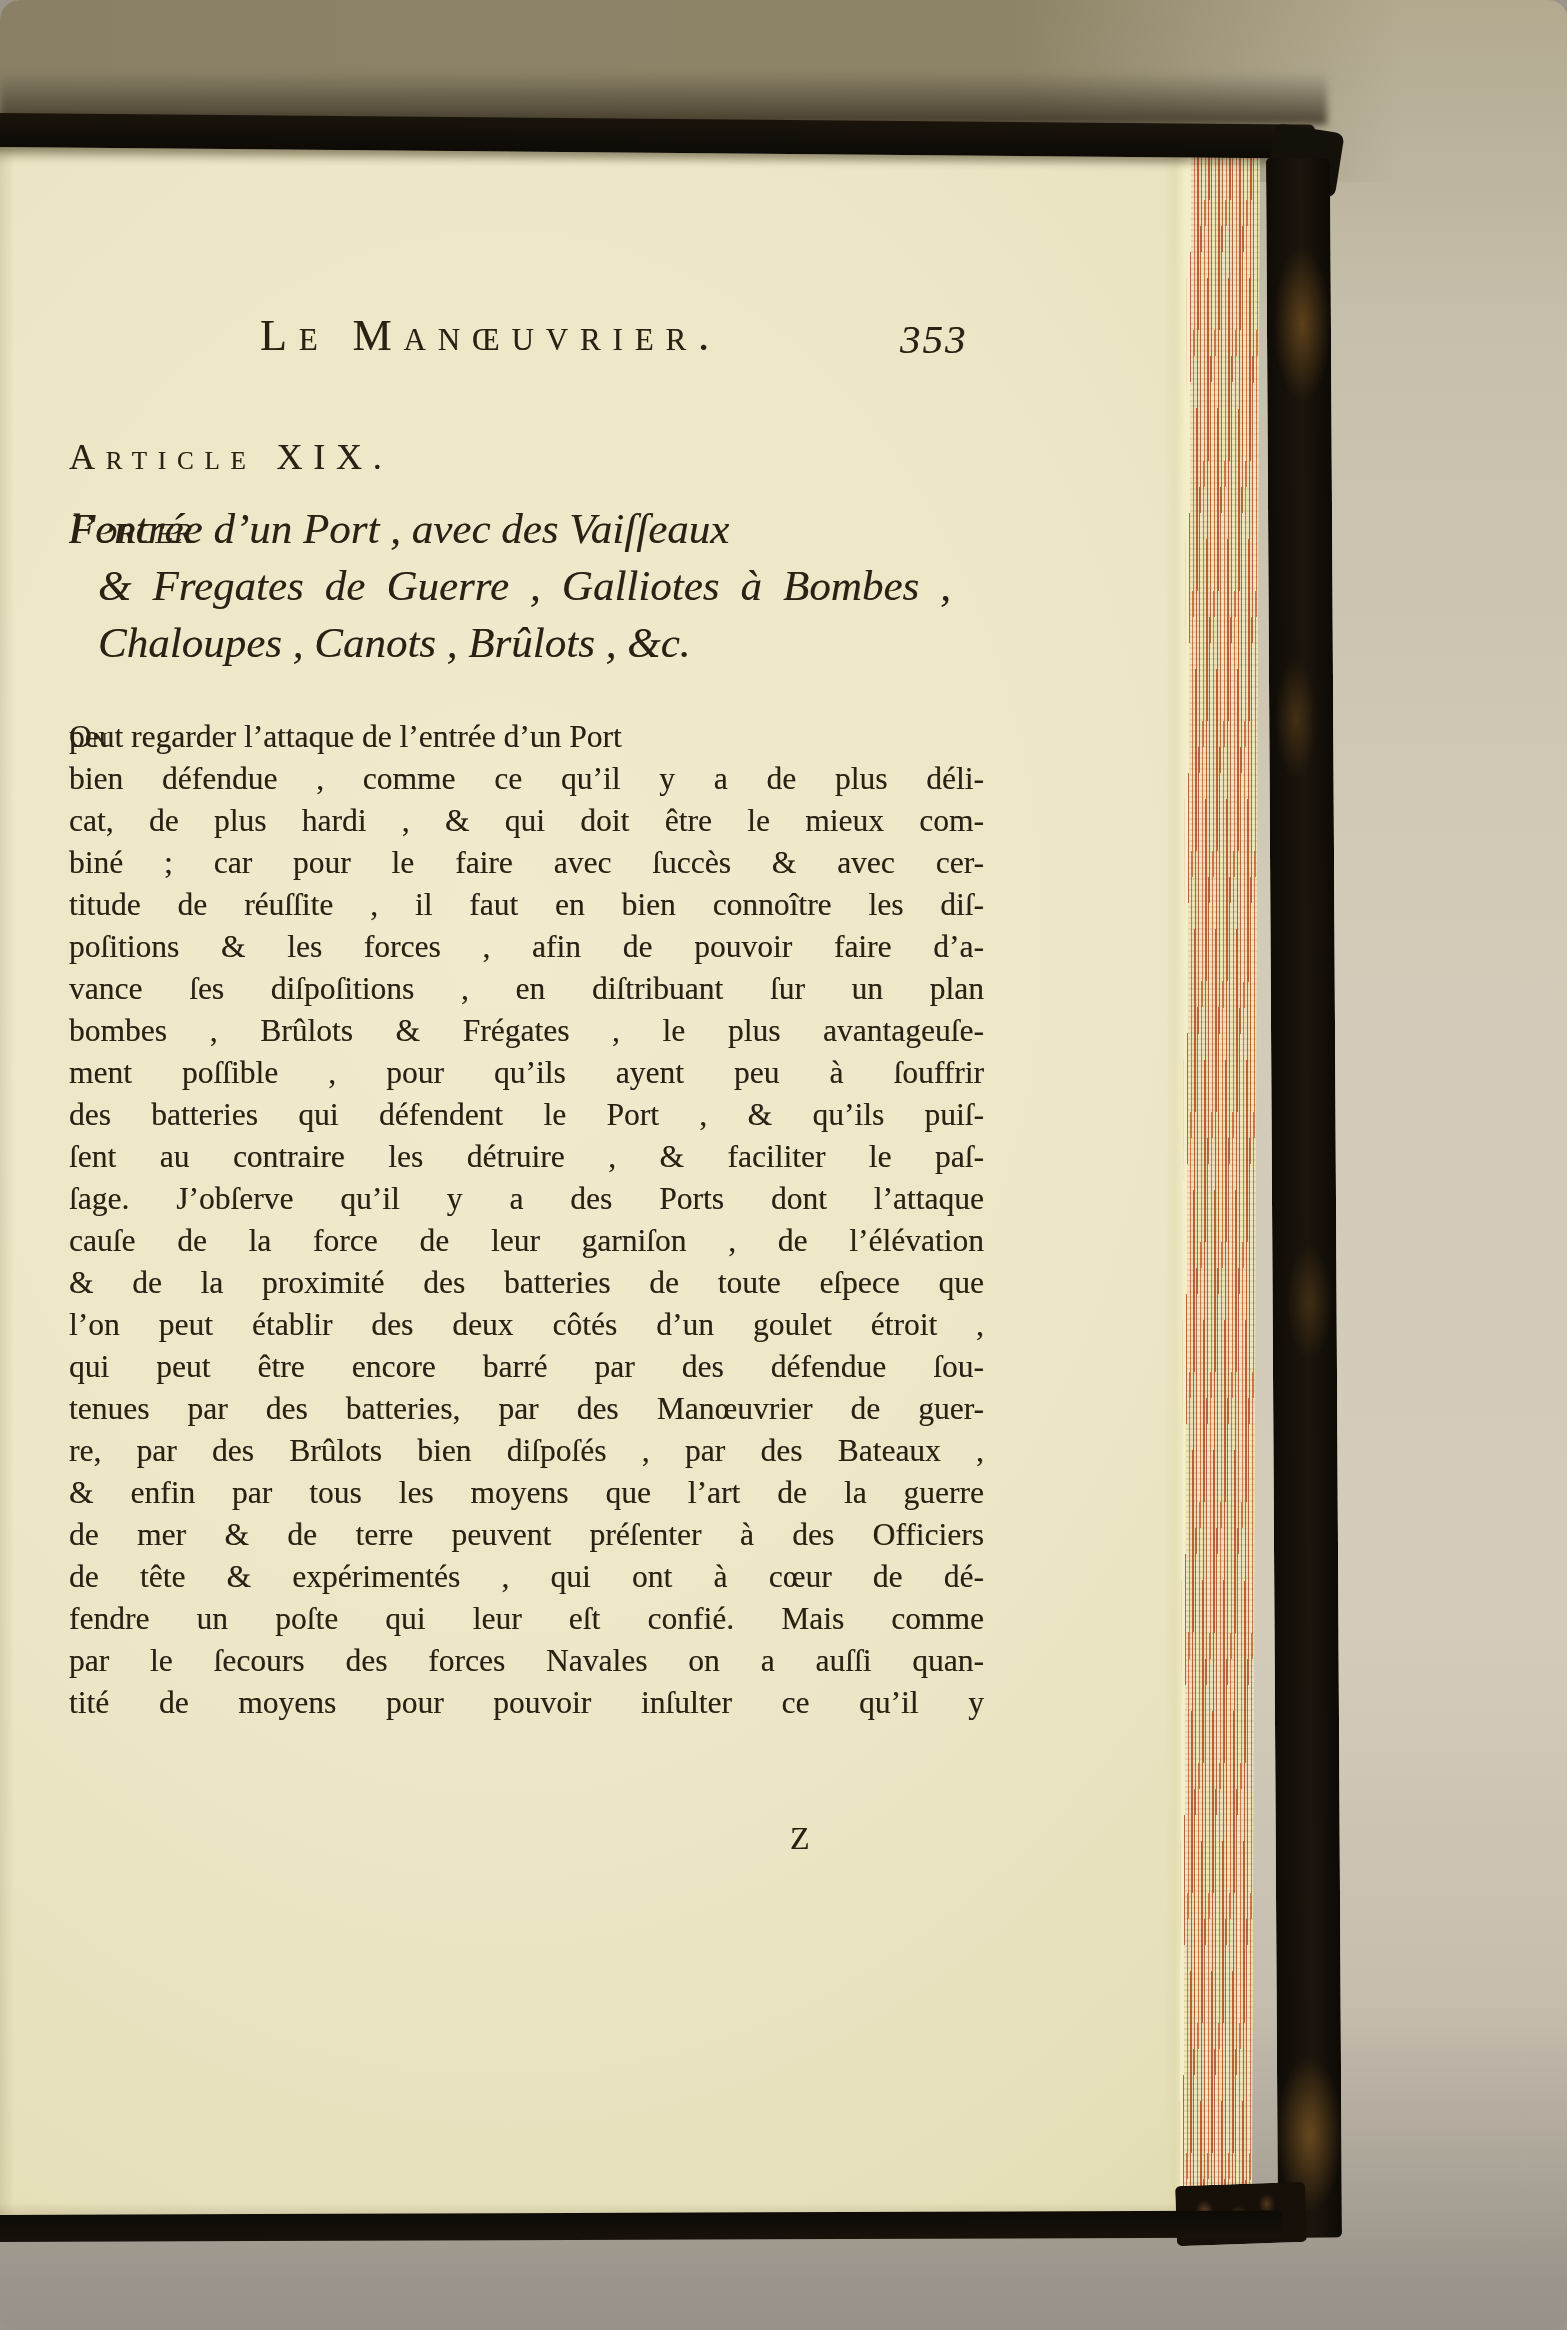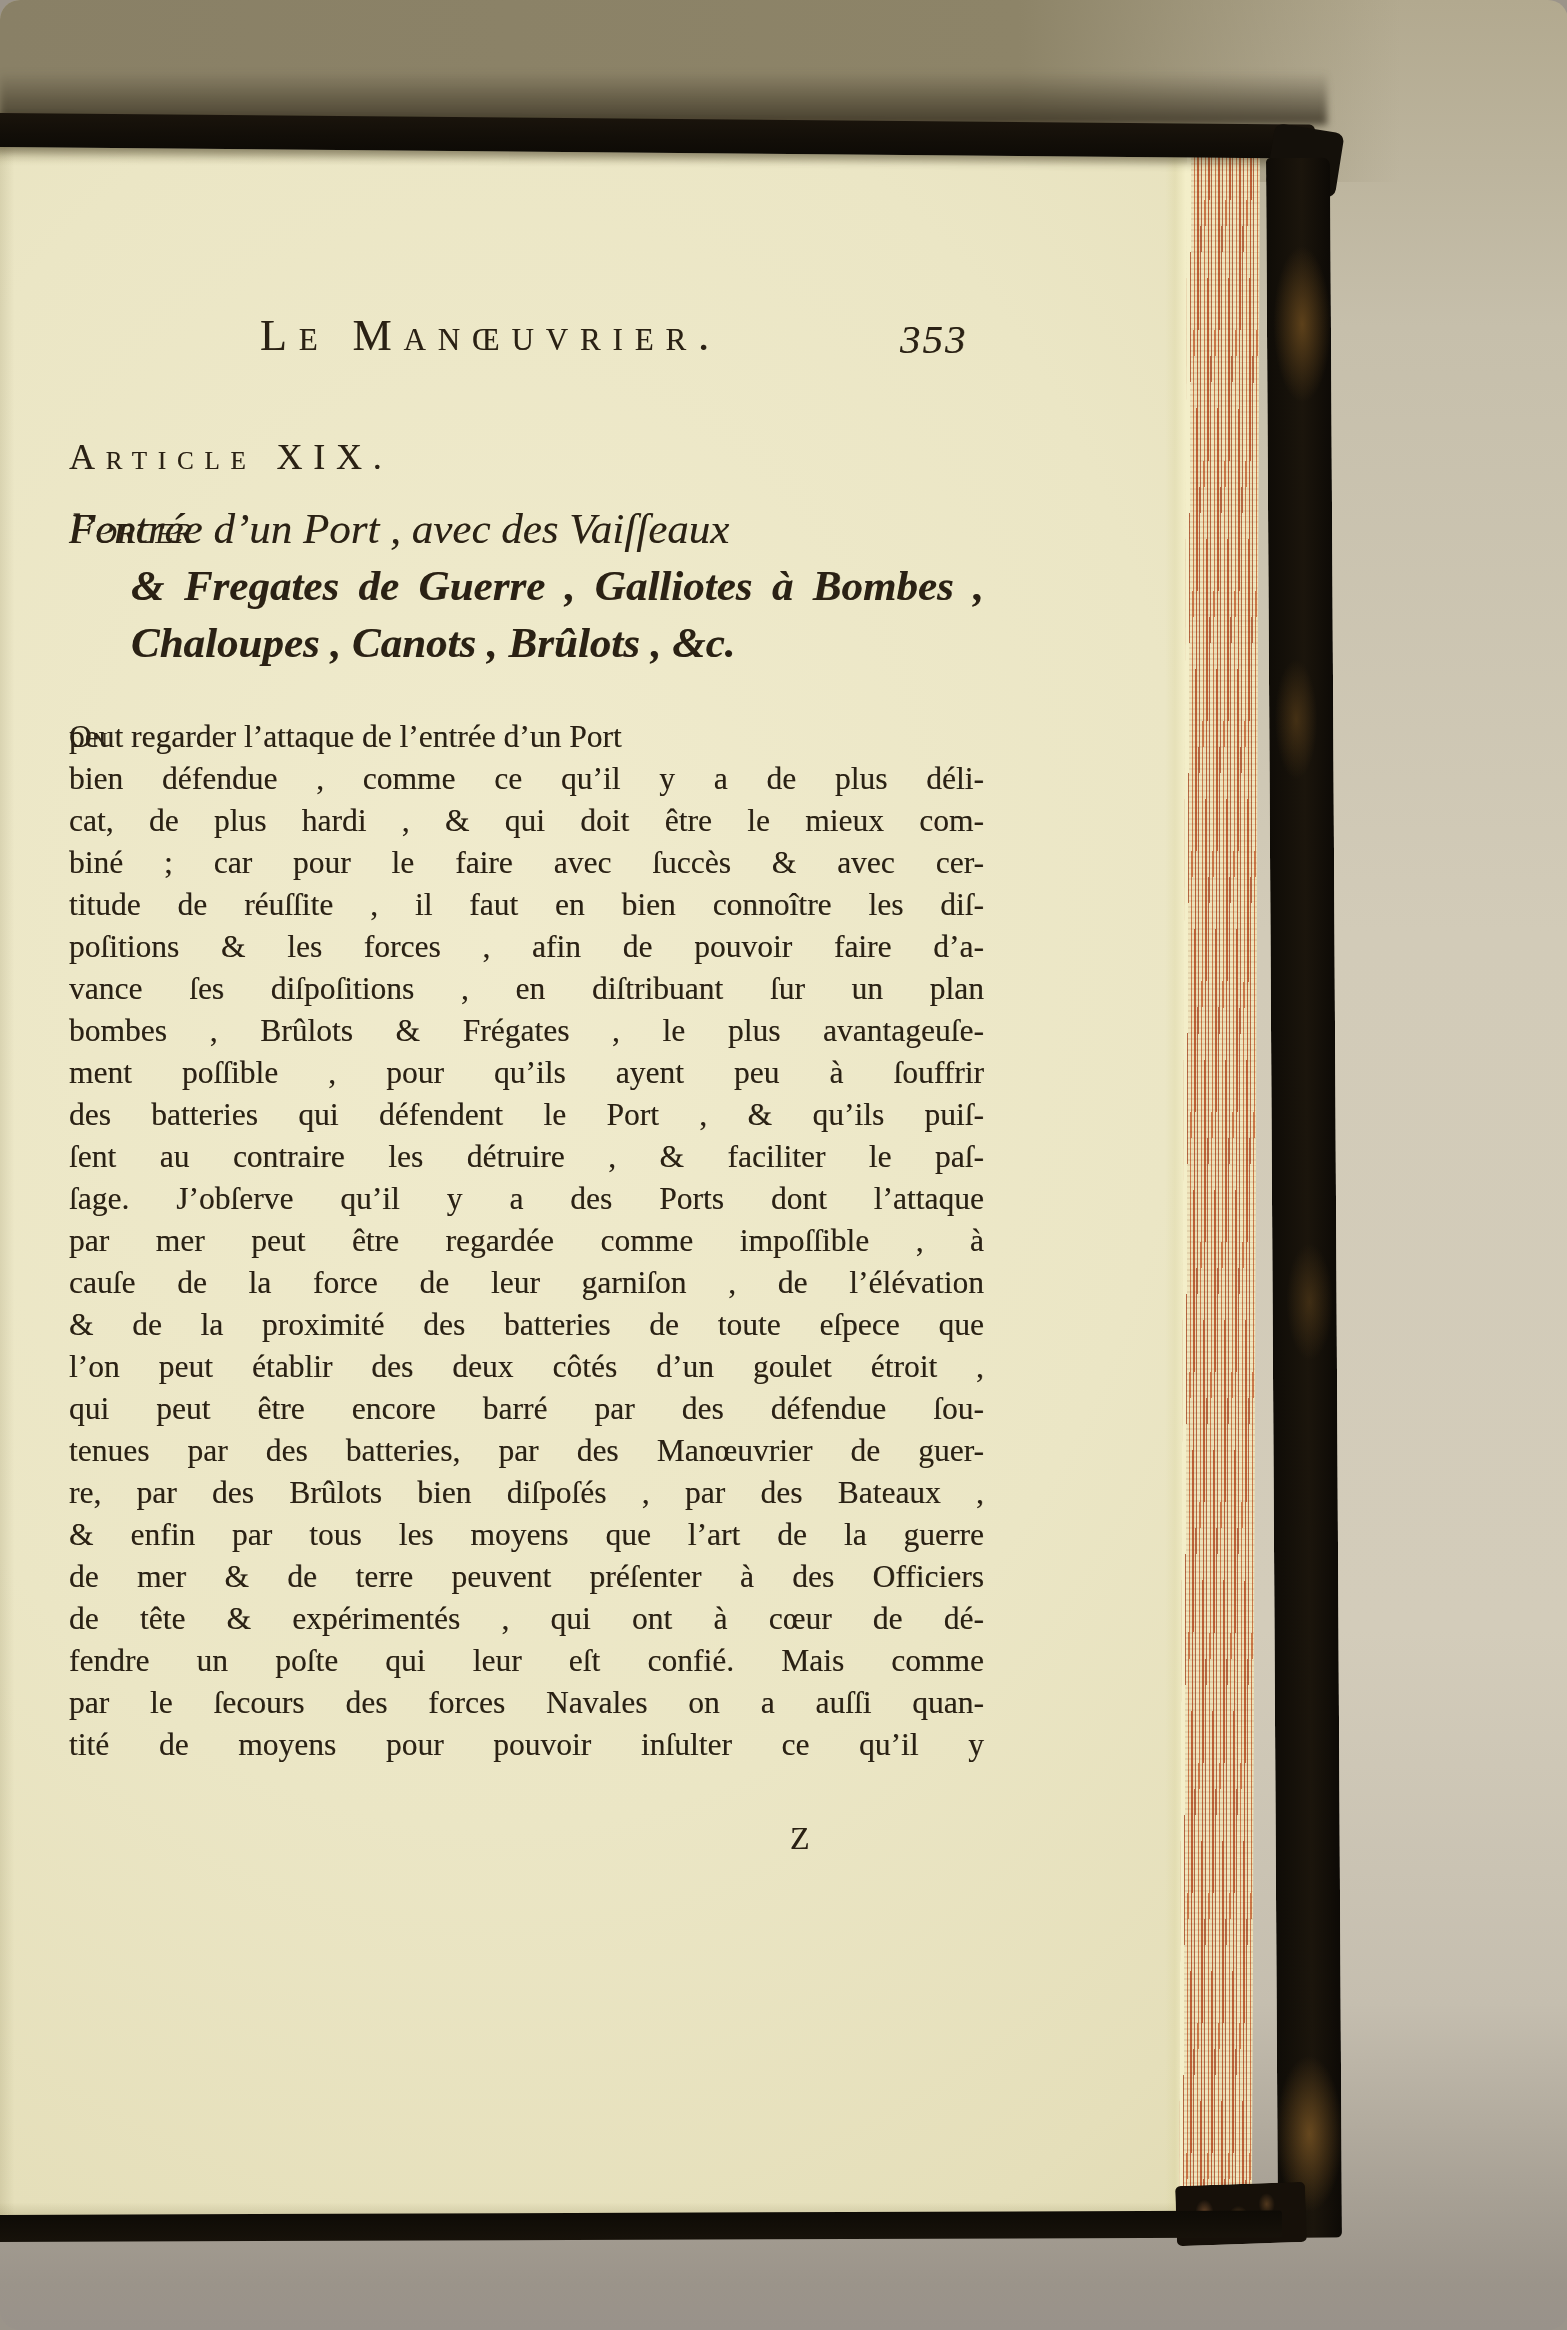--- a/index.html
+++ b/index.html
@@ -94,21 +94,21 @@
     left: 900px; top: 171px; font-size: 41px; line-height: 44px;
     font-style: italic; letter-spacing: 0.05em;
   }
   .article-heading {
     left: 69px; top: 289px; width: 915px; 
     font-size: 36px; line-height: 44px; letter-spacing: 0.30em;
     font-variant: small-caps; white-space: nowrap;
   }
   .subtitle { left: 69px; top: 354px; width: 915px; font-style: italic; font-size: 43px; }
   .subtitle .s-line { position: relative; height: 57px; line-height: 57px; }
-  .subtitle .indent { margin-left: 62px; width: 853px; font-weight: bold; }
+  .subtitle .indent { margin-left: 29px; width: 853px; }
   .jline { text-align: justify; text-align-last: justify; }
   .body-block { left: 69px; top: 570px; width: 915px; font-size: 31.5px; }
   .body-block .b-line { position: relative; height: 42px; line-height: 42px; }
   .body-block .b-line.first { text-indent: 0; }
   .signature { left: 790px; top: 1675px; font-size: 32px; line-height: 35px; }
 </style>
 </head>
 <body>
 
 <div class="scene">
@@ -139,21 +139,20 @@
       <div class="b-line jline">cat, de plus hardi , &amp; qui doit être le mieux com-</div>
       <div class="b-line jline">biné ; car pour le faire avec ſuccès &amp; avec cer-</div>
       <div class="b-line jline">titude de réuſſite , il faut en bien connoître les diſ-</div>
       <div class="b-line jline">poſitions &amp; les forces , afin de pouvoir faire d’a-</div>
       <div class="b-line jline">vance ſes diſpoſitions , en diſtribuant ſur un plan</div>
       <div class="b-line jline">bombes , Brûlots &amp; Frégates , le plus avantageuſe-</div>
       <div class="b-line jline">ment poſſible , pour qu’ils ayent peu à ſouffrir</div>
       <div class="b-line jline">des batteries qui défendent le Port , &amp; qu’ils puiſ-</div>
       <div class="b-line jline">ſent au contraire les détruire , &amp; faciliter le paſ-</div>
       <div class="b-line jline">ſage. J’obſerve qu’il y a des Ports dont l’attaque</div>
-      <div class="b-line jline">par mer peut être regardée comme impoſſible , à</div>
       <div class="b-line jline">cauſe de la force de leur garniſon , de l’élévation</div>
       <div class="b-line jline">&amp; de la proximité des batteries de toute eſpece que</div>
       <div class="b-line jline">l’on peut établir des deux côtés d’un goulet étroit ,</div>
       <div class="b-line jline">qui peut être encore barré par des défendue ſou-</div>
       <div class="b-line jline">tenues par des batteries, par des Manœuvrier de guer-</div>
       <div class="b-line jline">re, par des Brûlots bien diſpoſés , par des Bateaux ,</div>
       <div class="b-line jline">&amp; enfin par tous les moyens que l’art de la guerre</div>
       <div class="b-line jline">de mer &amp; de terre peuvent préſenter à des Officiers</div>
       <div class="b-line jline">de tête &amp; expérimentés , qui ont à cœur de dé-</div>
       <div class="b-line jline">fendre un poſte qui leur eſt confié. Mais comme</div>

